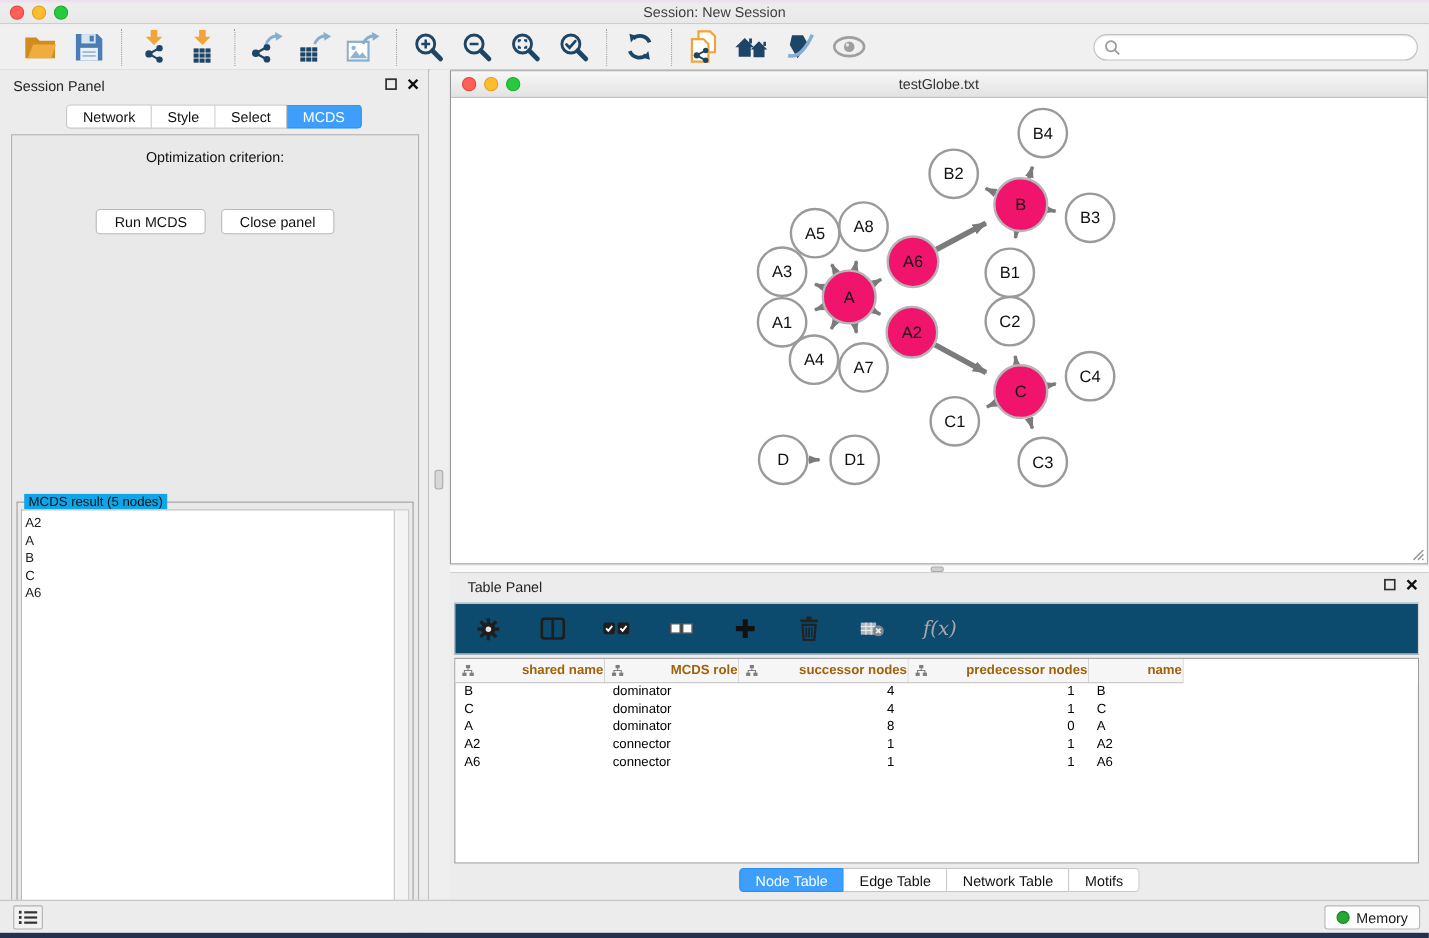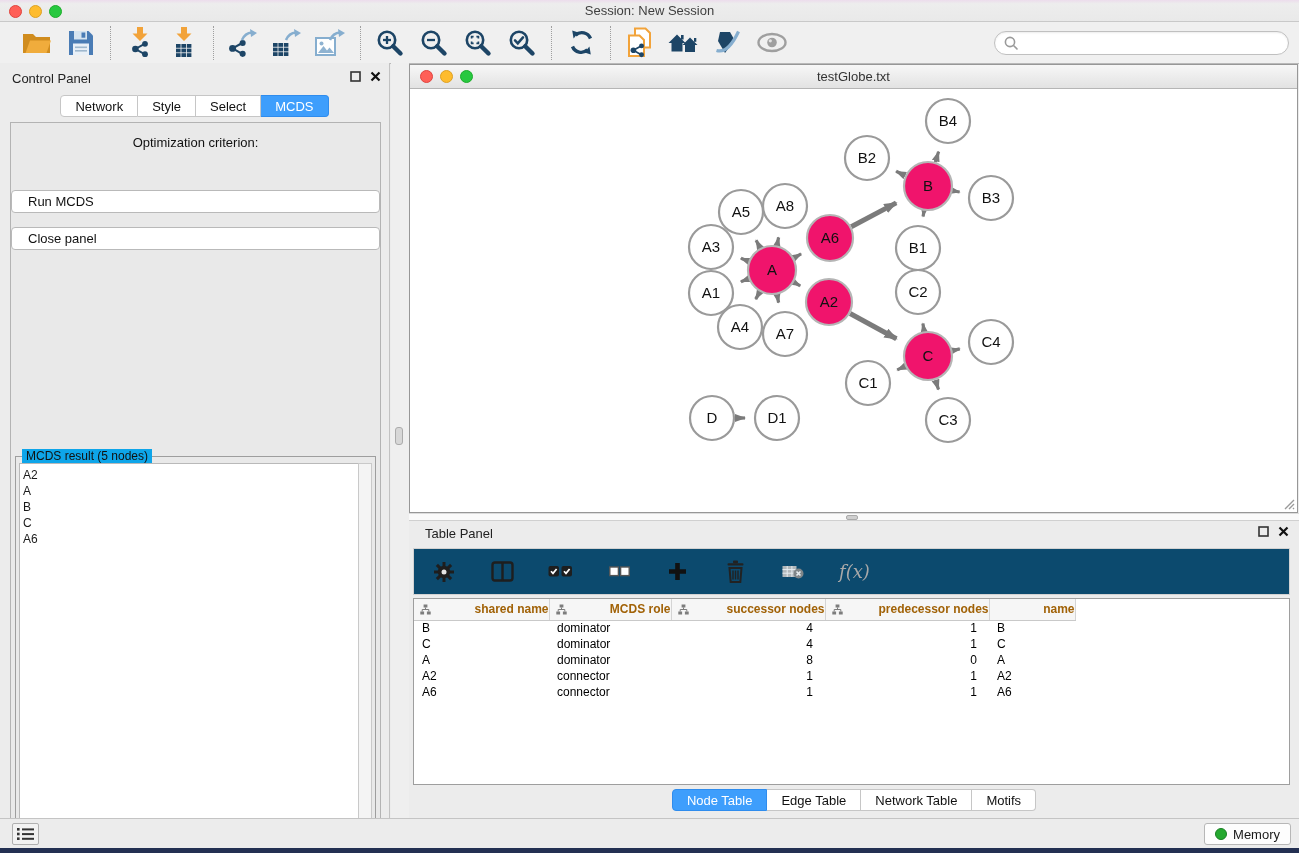--- a/index.html
+++ b/index.html
@@ -41,21 +41,21 @@
   .tab-btn:last-child { border-radius:0 4px 4px 0; }
   .tab-btn.sel { background:#3e9efc; border-color:#2f8ced; color:#fff;text-align:center; }
   .cp-body { position:absolute; left:10px; top:59px; width:371px; height:743px; background:#e9e9e9;
     border:1px solid #b3b3b3; }
   .opt-label { position:absolute; left:0; width:100%; top:12px; text-align:center; font-size:13px; color:#111; }
   .selectbox { position:absolute; left:33px; top:33px; width:312px; height:24px; background:#fff;
     border:1px solid #ababab; border-radius:4px; display:flex; align-items:center; }
   .selectbox .sel-text { flex:1; padding-left:8px; font-size:13px; white-space:nowrap; overflow:hidden; }
   .sel-stepper { width:19px; height:22px; margin-right:1px; border-radius:3px;
     background:linear-gradient(#6fb1fb,#2e7cf0); display:flex; align-items:center; justify-content:center; }
-  .cp-buttons { position:absolute; left:0; top:67px; width:100%; display:flex; justify-content:center; gap:14px;flex-direction:column; }
+  .cp-buttons { position:absolute; left:0; top:67px; width:100%; display:flex; justify-content:center; gap:14px; }
   .push-btn { height:23px; padding:0 16px; background:#fff; border:1px solid #b9b9b9; border-radius:4px;
     font-size:13px; color:#111; display:flex; align-items:center; }
   .groupbox { position:absolute; left:4px; top:333px; width:361px; height:404px; border:1px solid #9e9e9e; }
   .groupbox .gb-title { position:absolute; left:6px; top:-8px; background:#0ea5e9; padding:0 4px; font-size:12px; color:#111; }
   .gb-list { position:absolute; left:3px; top:6px; right:17px; bottom:3px; background:#fff; border:1px solid #b9b9b9; border-right:none;
     padding:3px 0 0 3px; font-size:12px; line-height:16px; overflow:hidden; }
   .gb-scroll { position:absolute; top:6px; right:3px; bottom:3px; width:14px; background:#f4f4f4; border:1px solid #c9c9c9; }
 
   
   .vsplit { position:absolute; left:391px; top:63px; width:18px; height:755px; background:#efefef; }
@@ -301,21 +301,21 @@
           <circle cx="7" cy="7" r="4.6" fill="none" stroke="#9a9a9a" stroke-width="1.6"></circle>
           <line x1="10.5" y1="10.5" x2="14.5" y2="14.5" stroke="#9a9a9a" stroke-width="1.6"></line>
         </svg>
     </span>
     <input placeholder="" style="">
   </div>
 </div>
 
 <div class="control-panel">
   <div class="panel-head">
-    <span class="p-title">Control Panel</span>
+    <span class="p-title">Session Panel</span>
     <span class="panel-icons">
       <span>
           <svg width="11" height="11" viewBox="0 0 11 11">
             <rect x="1" y="1" width="9" height="9" fill="none" stroke="#333" stroke-width="1.6"></rect>
           </svg>
         </span>
       <span>
           <svg width="11" height="11" viewBox="0 0 11 11">
             <path d="M1.5 1.5 L9.5 9.5 M9.5 1.5 L1.5 9.5" stroke="#111" stroke-width="2.2"></path>
           </svg>

